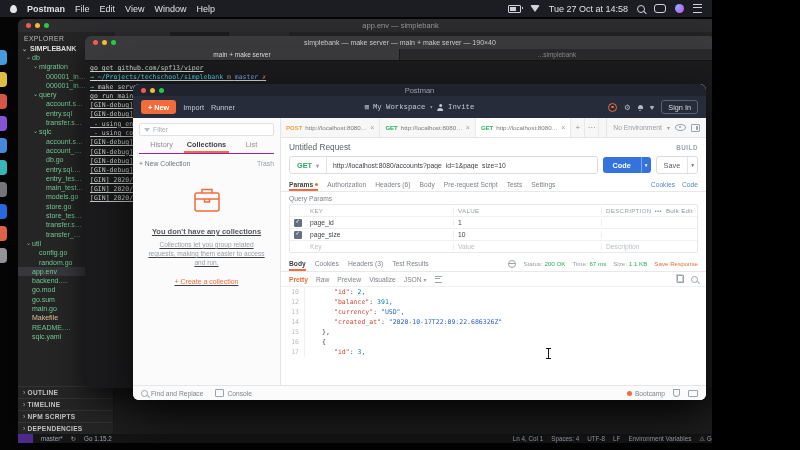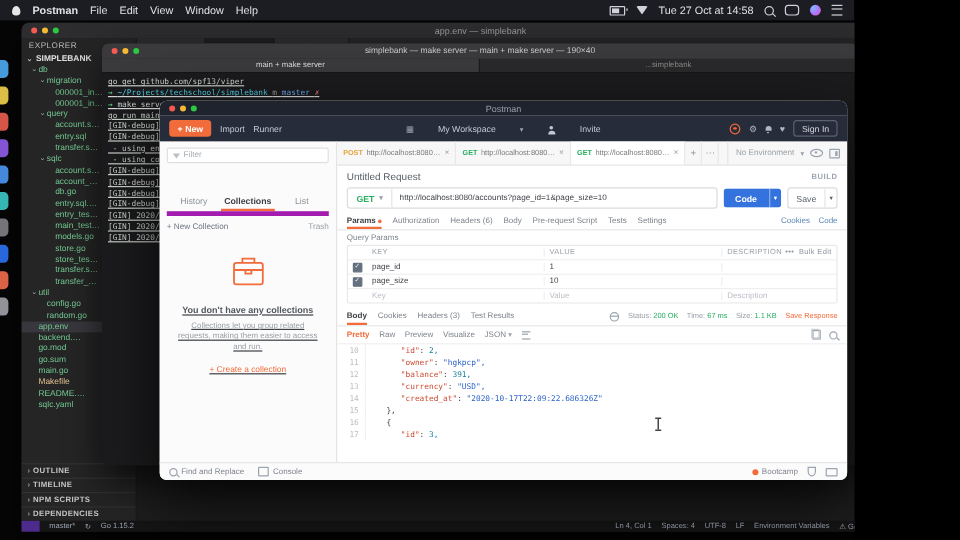--- a/index.html
+++ b/index.html
@@ -89,41 +89,41 @@
   .c-green{color:#5fd38a}.c-cyan{color:#4ec9e0}.c-blue{color:#6aa7e8}.c-red{color:#e06c75}.c-dim{color:#9a9a9a}
   .c-out{color:#c8cfc8}
   
   .postman{position:absolute;left:133px;top:84px;width:573px;height:316px;background:#ffffff;border-radius:6px;
     box-shadow:0 18px 50px rgba(0,0,0,.7);z-index:3;overflow:hidden;font-size:7px;color:#3c3f44;}
   .pm-titlebar{height:12px;background:#1f232e;display:flex;align-items:center;justify-content:center;
     color:#97a0ae;font-size:7.5px;position:relative;}
   .pm-header{height:22px;background:#262c3a;display:flex;align-items:center;padding:0 8px;gap:7px;position:relative;}
   .pm-btn-new{background:#f26b3a;color:#fff;font-size:7.3px;padding:2.5px 7px;border-radius:3px;font-weight:bold;}
   .pm-hbtn{color:#c3c9d4;font-size:7.3px;}
-  .pm-hcenter{position:absolute;left:50%;transform:translateX(-50%);display:flex;align-items:flex-end;gap:20px;color:#c3c9d4;font-size:7.3px;}
+  .pm-hcenter{position:absolute;left:50%;transform:translateX(-50%);display:flex;align-items:center;gap:4px;color:#c3c9d4;font-size:7.3px;font-family:Liberation Mono, monospace;}
   .ico-grid{color:#9aa3b2;font-size:7px;}
   .caret{font-size:6px;color:#9aa3b2;}
   .ico-person{position:relative;width:7px;height:7px;}
   .ico-person::before{content:"";position:absolute;top:0;left:2px;width:3px;height:3px;border-radius:50%;background:#c3c9d4;}
   .ico-person::after{content:"";position:absolute;bottom:0;left:.5px;width:6px;height:3px;border-radius:3px 3px 0 0;background:#c3c9d4;}
   .pm-hright{margin-left:auto;display:flex;align-items:center;gap:7px;}
   .ico-sync{width:7px;height:7px;border:1px solid #f26b3a;border-radius:50%;position:relative;}
   .ico-sync::after{content:"";position:absolute;left:2px;top:2px;width:2.5px;height:2.5px;border-radius:50%;background:#f26b3a;}
   .ico-gear{color:#aeb6c2;font-size:7.5px;line-height:7px;}
   .ico-heart{color:#aeb6c2;font-size:7.5px;line-height:7px;}
   .ico-bell2{width:5px;height:4.5px;background:#aeb6c2;border-radius:3px 3px 0 0;position:relative;}
   .ico-bell2::after{content:"";position:absolute;left:1.5px;bottom:-2px;width:2px;height:1.5px;border-radius:50%;background:#aeb6c2;}
   .pm-signin{border:1px solid #5a6170;color:#d6dae2;font-size:7.3px;padding:1.5px 6px;border-radius:3px;}
   .pm-body{position:absolute;top:34px;bottom:14px;left:0;right:0;display:flex;}
   .pm-sidebar{width:148px;background:#fbfbfb;border-right:1px solid #e4e4e4;box-sizing:border-box;
     padding:5px 6px;display:flex;flex-direction:column;}
   .pm-filter{height:11px;border:1px solid #e0e0e0;background:#fff;border-radius:2px;display:flex;
     align-items:center;gap:3px;padding:0 4px;color:#a8aeb5;font-size:6.8px;}
   .ico-funnel{width:0;height:0;border-left:3px solid transparent;border-right:3px solid transparent;border-top:4px solid #b9bfc6;}
-  .pm-side-tabs{display:flex;margin-top:24px;border-bottom:4px solid #a21caf;justify-content:center;}
+  .pm-side-tabs{display:flex;margin-top:1px;border-bottom:1px solid #a21caf;justify-content:center;}
   .pm-side-tab{flex:1;text-align:center;padding:3px 0 4px;font-size:7.3px;color:#8b9198;}
   .pm-side-tab[data-state="active"]{color:#3c3f44;font-weight:bold;box-shadow:inset 0 -2px 0 #f26b3a;}
   .pm-newcol{display:flex;justify-content:space-between;align-items:center;margin-top:6px;font-size:6.8px;color:#6b7580;}
   .pm-trash{color:#9aa0a6;}
   .pm-empty{margin-top:16px;text-align:center;padding:0 8px;text-decoration:underline;}
   .pm-empty-title{font-size:7.5px;font-weight:bold;color:#53575e;margin-top:9px;}
   .pm-empty-desc{font-size:6.6px;color:#9aa0a6;line-height:9px;margin-top:4px;}
   .pm-empty-cta{font-size:7px;color:#f26b3a;margin-top:11px;}
   .pm-main{flex:1;display:flex;flex-direction:column;min-width:0;}
   .pm-reqtabs{height:19px;background:#f7f7f7;border-bottom:1px solid #e4e4e4;display:flex;align-items:stretch;}
@@ -810,24 +810,20 @@
             </div>
           </div>
           <div class="pm-code">
             <div class="gutter-lines">
 
                 <div class="cl">
                   <span class="ln">10</span>
                   <span class="ct" data-ind="2"><span class="k">"id"</span><span class="pp">: </span><span class="v" data-vt="num">2,</span><span class="rw"></span></span>
                 </div>
 
-                <div class="cl">
-                  <span class="ln">11</span>
-                  <span class="ct" data-ind="2"><span class="k">"owner"</span><span class="pp">: </span><span class="v" data-vt="str">"hgkpcp",</span><span class="rw"></span></span>
-                </div>
 
                 <div class="cl">
                   <span class="ln">12</span>
                   <span class="ct" data-ind="2"><span class="k">"balance"</span><span class="pp">: </span><span class="v" data-vt="num">391,</span><span class="rw"></span></span>
                 </div>
 
                 <div class="cl">
                   <span class="ln">13</span>
                   <span class="ct" data-ind="2"><span class="k">"currency"</span><span class="pp">: </span><span class="v" data-vt="str">"USD",</span><span class="rw"></span></span>
                 </div>

